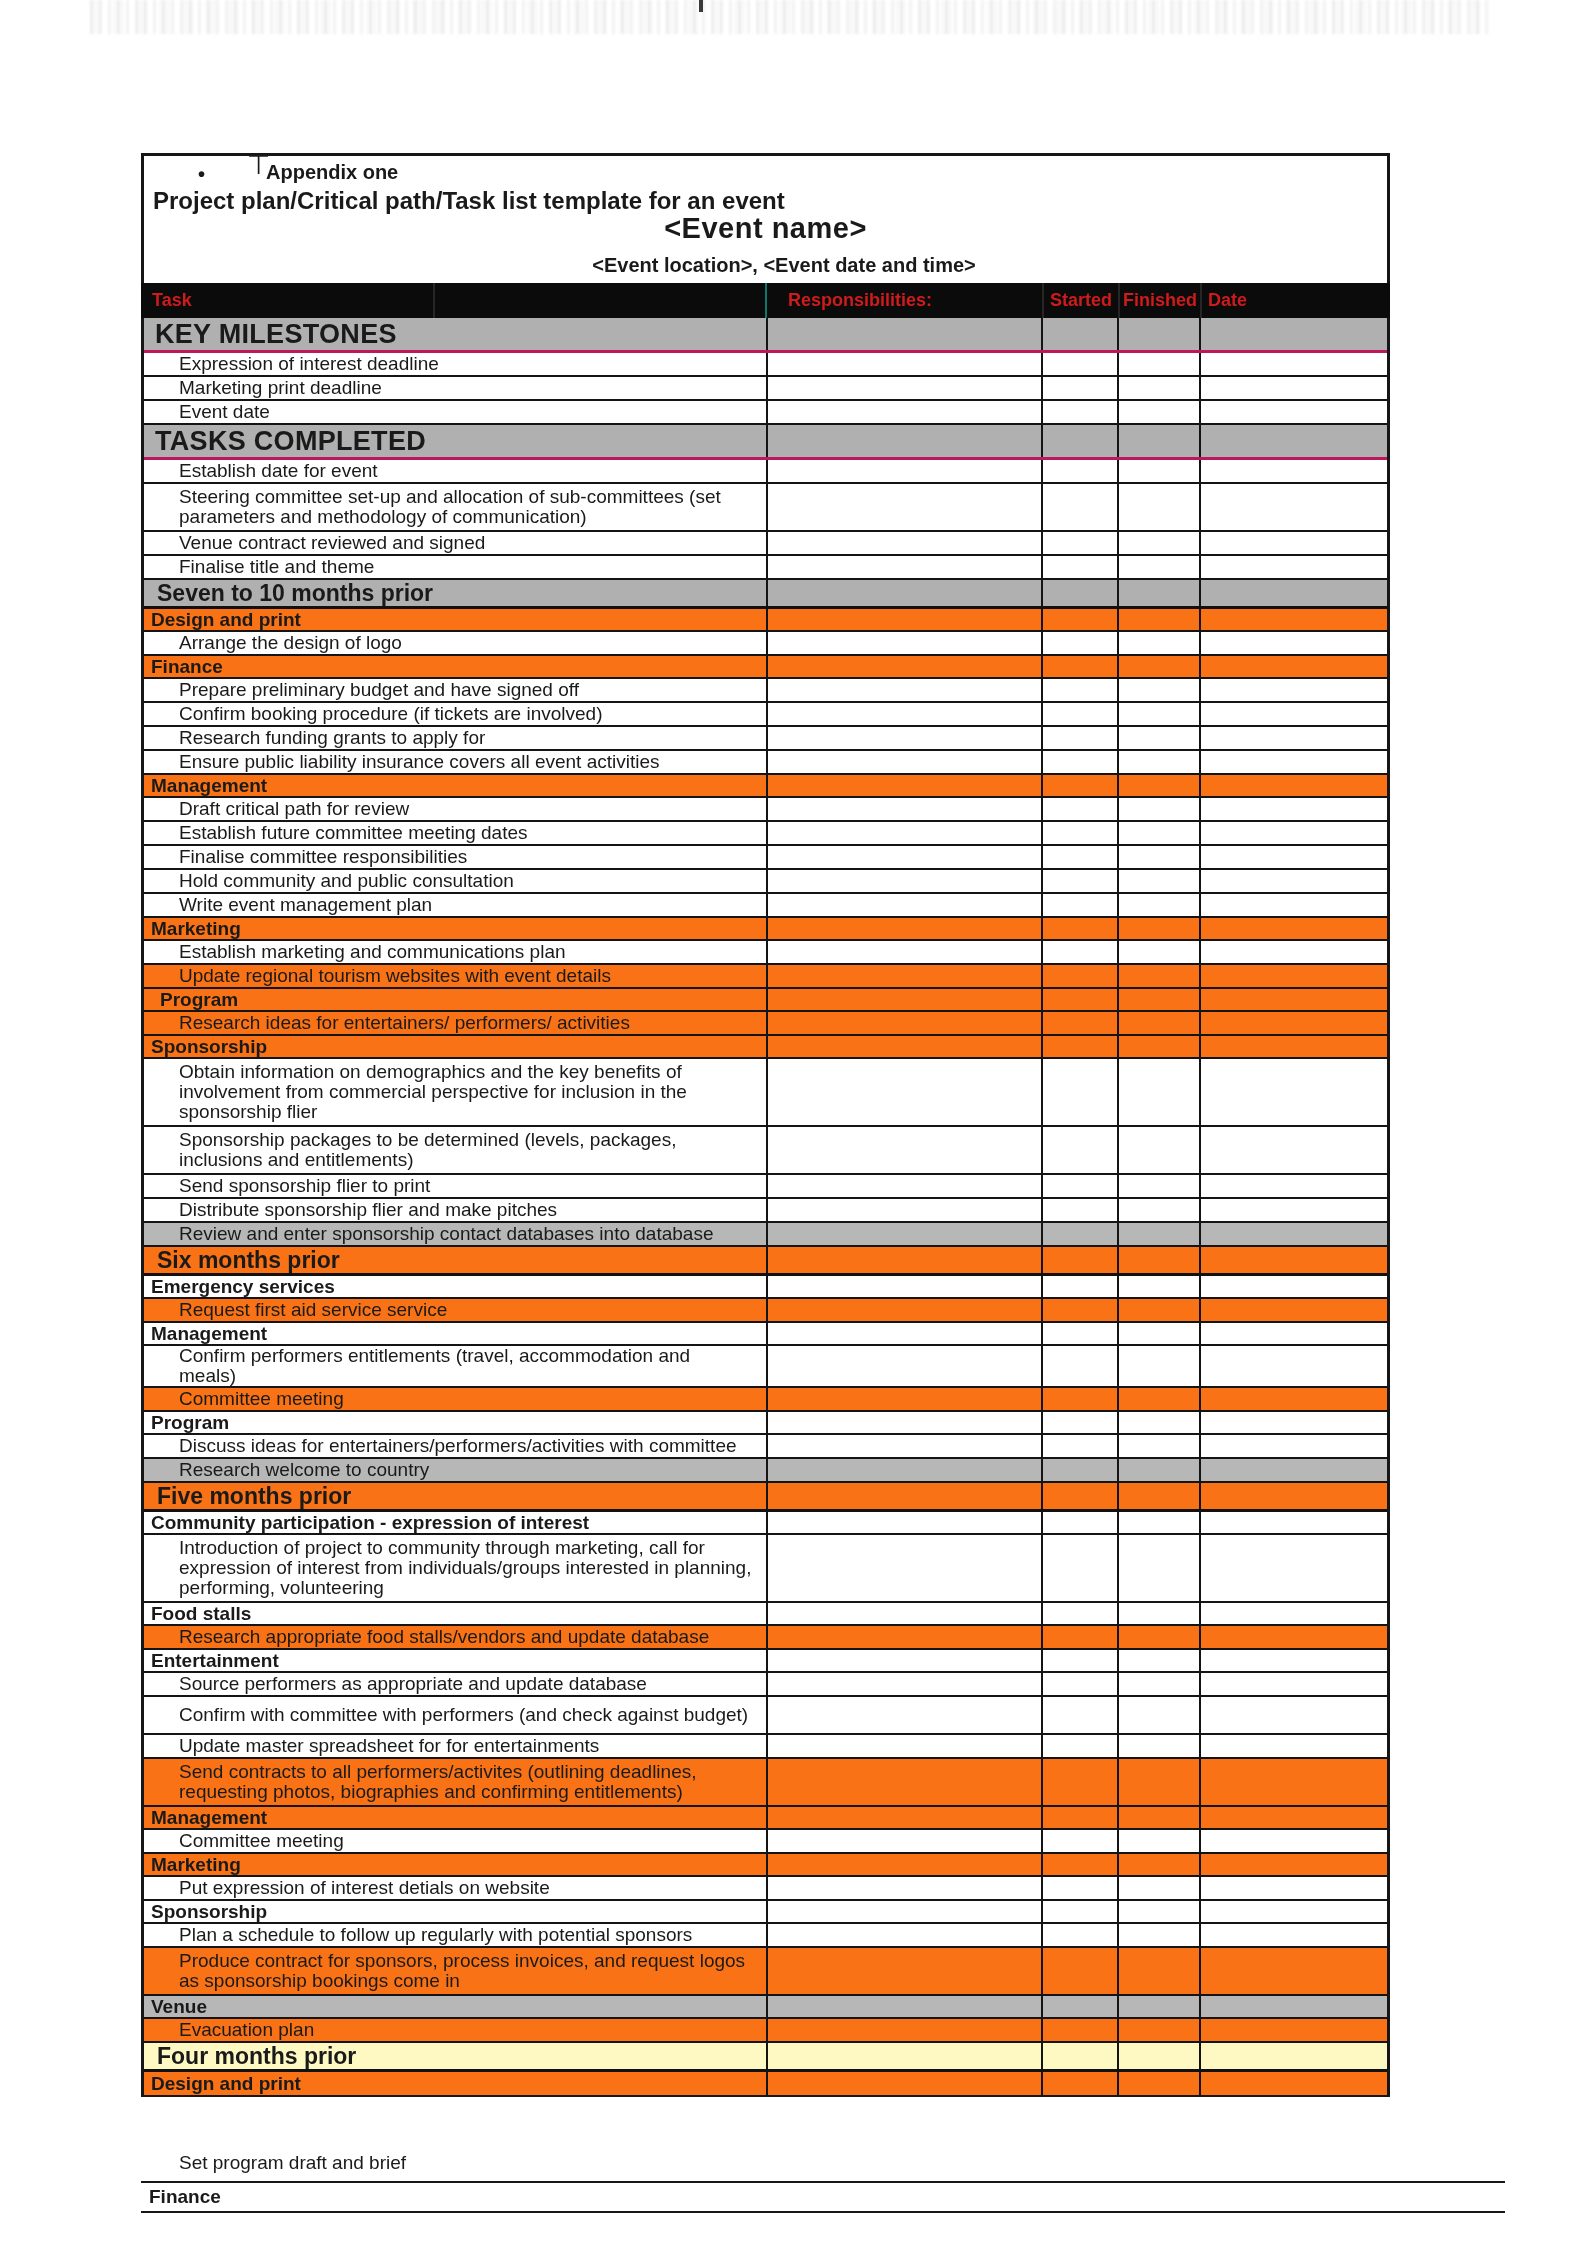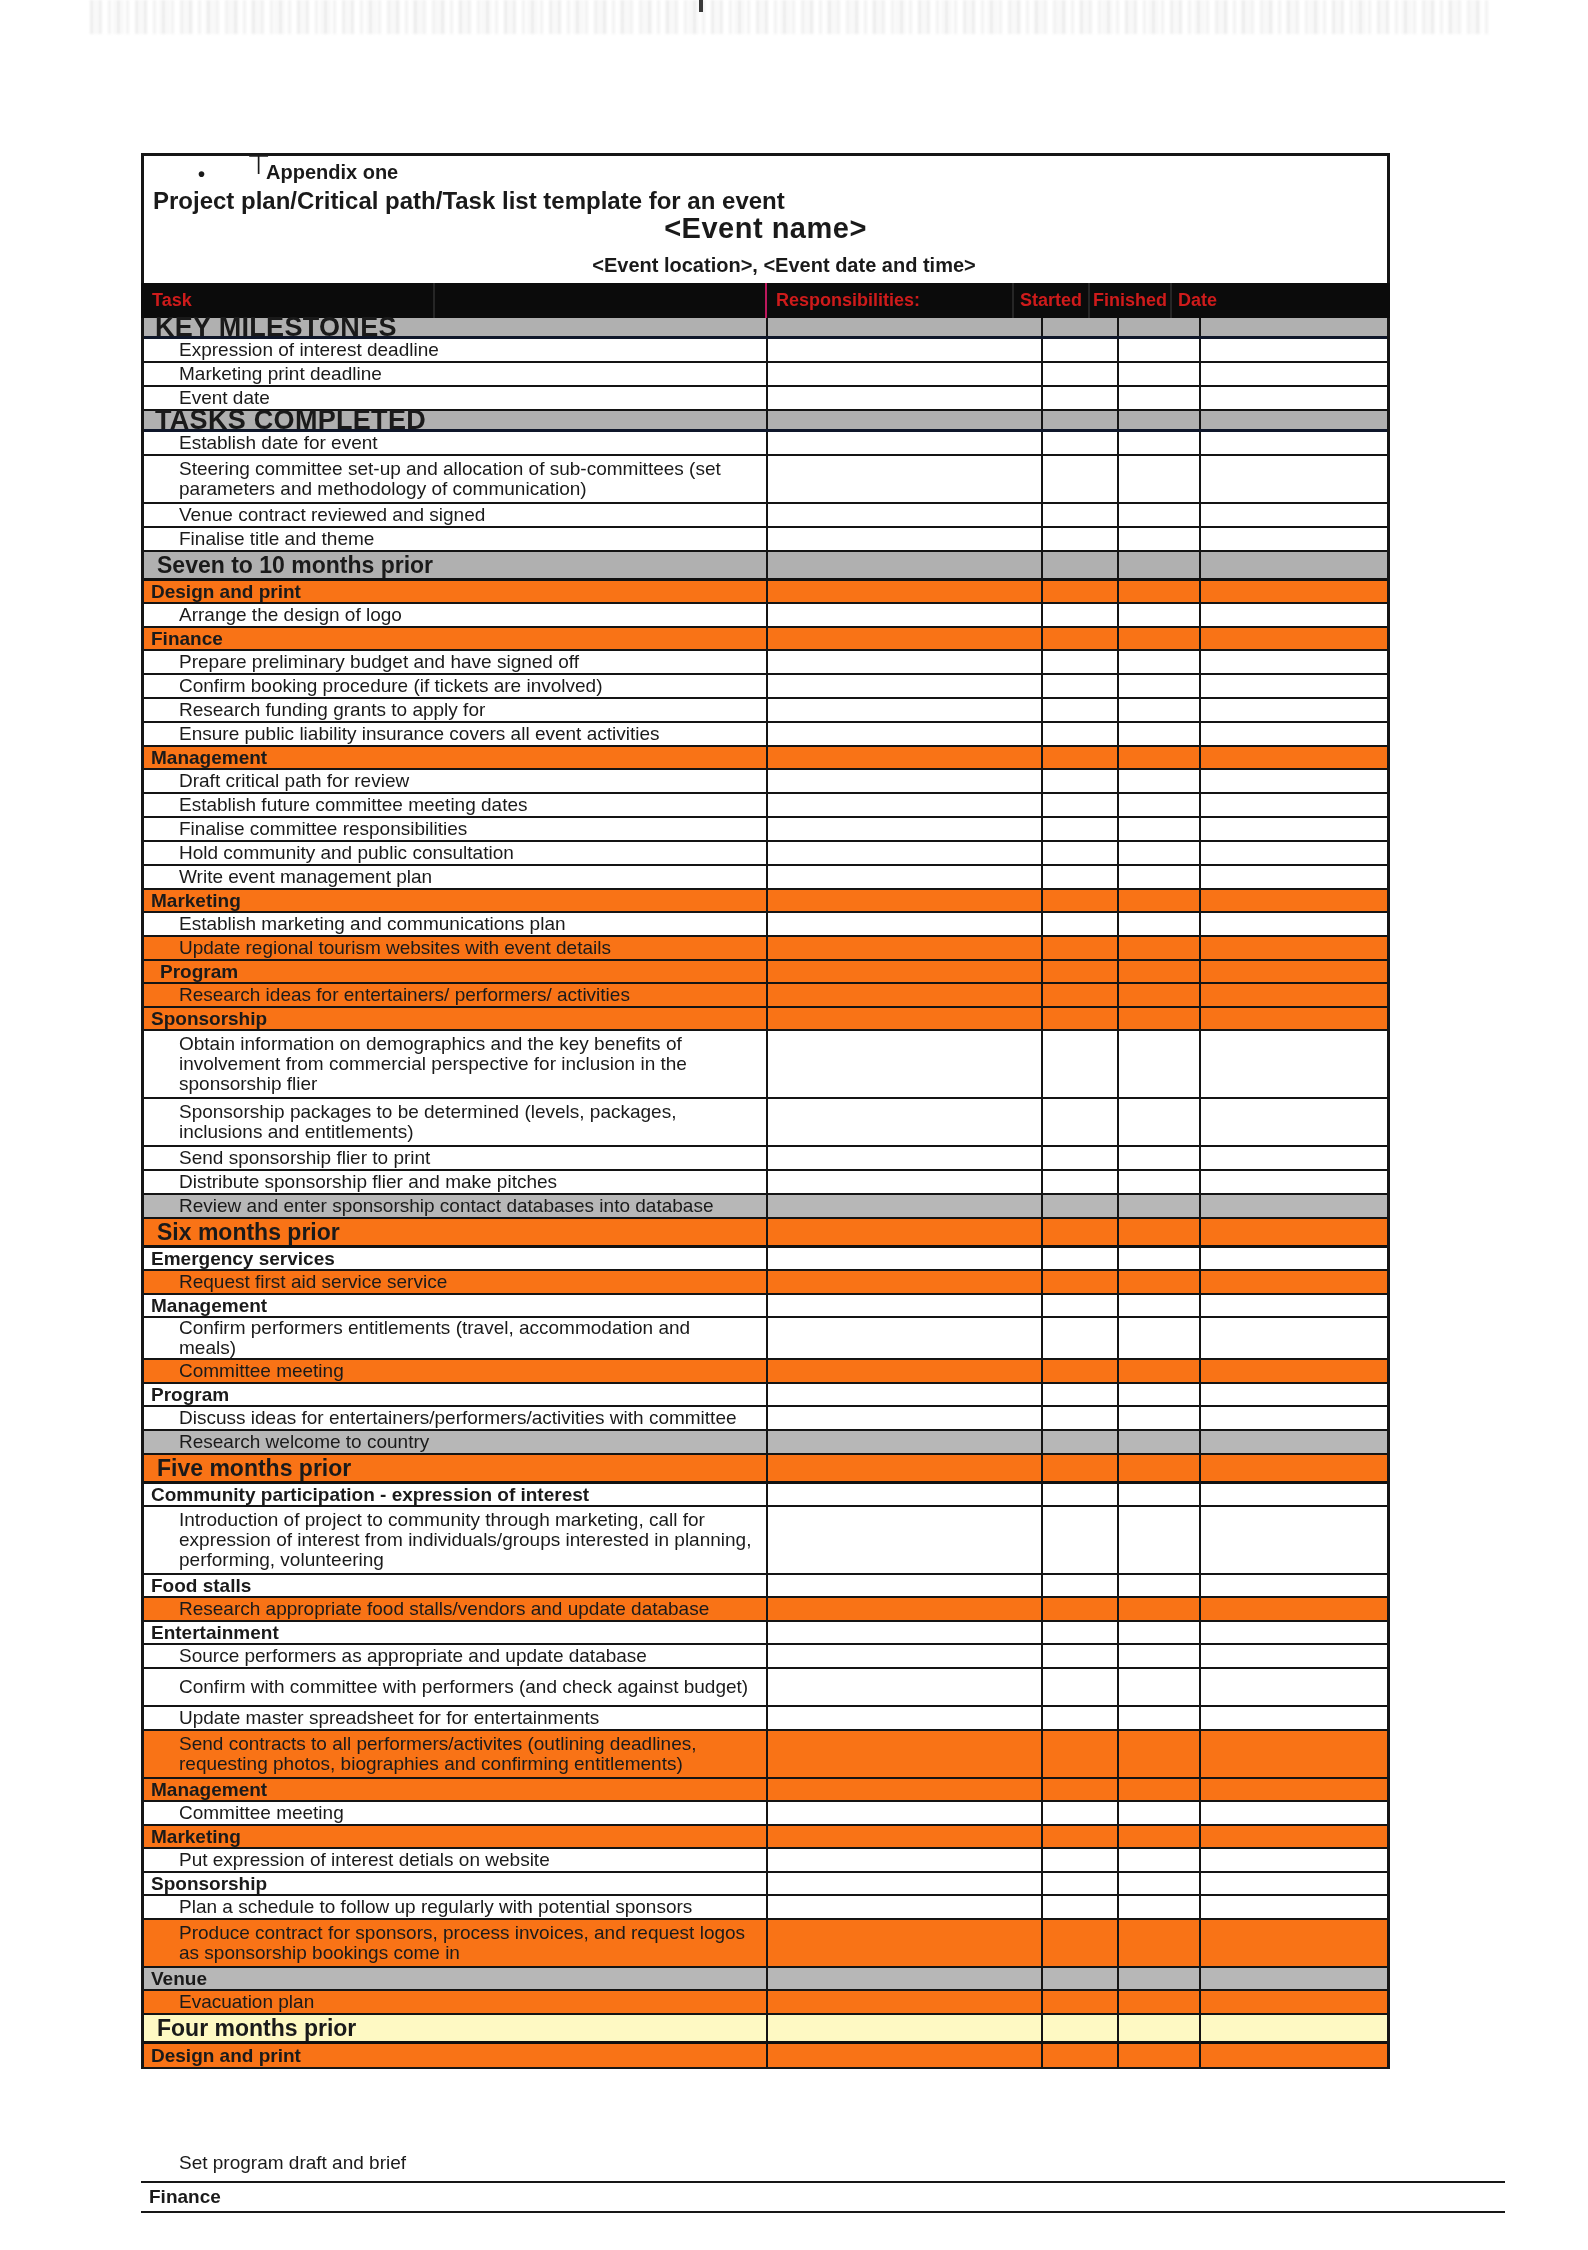--- a/index.html
+++ b/index.html
@@ -23,36 +23,36 @@
   .appendix{position:absolute;left:122px;top:0;}
   .t-line2{position:absolute;left:9px;top:31px;font-weight:bold;font-size:24px;text-align:right;}
   .t-event{position:absolute;left:0;top:56px;width:100%;text-align:center;font-weight:bold;font-size:29px;letter-spacing:.5px;}
   .t-meta{position:absolute;left:0;top:98px;width:100%;text-align:center;font-weight:bold;font-size:20px;padding-left:37px;}
 
   
   .thead{position:absolute;left:141px;top:283px;width:1249px;height:35px;background:#0b0b0b;display:flex;}
   .thead .hc{height:100%;display:flex;align-items:center;color:#ce1b1b;font-weight:bold;font-size:18px;}
   .hc-task{width:624px;padding-left:11px;position:relative;}
   .hc-task .seam{position:absolute;left:292px;top:0;width:2px;height:100%;background:#262626;}
-  .hc-resp{width:247px;padding-left:9px;border-left:2px solid #be185d;}
+  .hc-resp{width:277px;padding-left:21px;border-left:2px solid #0f766e;}
   .hc-st{width:76px;justify-content:center;border-left:2px solid #262626;}
   .hc-fin{width:82px;justify-content:center;border-left:2px solid #262626;}
   .hc-date{flex:1;padding-left:6px;border-left:2px solid #262626;}
 
   
   .tbody{position:absolute;left:141px;top:318px;width:1249px;border-left:3px solid #161616;border-right:3px solid #161616;border-bottom:2px solid #161616;}
   .row{display:flex;border-bottom:2px solid #141414;background:#fff;}
   .row:last-child{border-bottom:none;}
   .c-task{width:622px;display:flex;align-items:center;padding-left:35px;padding-right:14px;font-size:19px;line-height:20px;}
   .c-resp{width:275px;border-left:2px solid #141414;}
   .c-st{width:76px;border-left:2px solid #141414;}
   .c-fin{width:82px;border-left:2px solid #141414;}
   .c-date{flex:1;border-left:2px solid #141414;}
 
-  .row.big{height:21px;border-bottom:3px solid #0f172a;text-align:center;}
+  .row.big{height:35px;border-bottom:3px solid #be185d;text-align:center;}
   .row.big .c-task{font-weight:bold;font-size:27px;padding-left:11px;letter-spacing:.3px;}
   .row.month{height:29px;border-bottom:3px solid #111;}
   .row.month .c-task{font-weight:bold;font-size:23px;padding-left:13px;}
   .row.cat{height:23px;}
   .row.cat .c-task{font-weight:bold;padding-left:7px;}
   .row.cat.ind .c-task{padding-left:16px;}
   .row.task{min-height:24px;}
   .row.l2{min-height:44px;}
   .row.l3{min-height:62px;}
   .row.l2 .c-task,.row.l3 .c-task{align-items:flex-start;padding-top:3px;padding-bottom:3px;}

